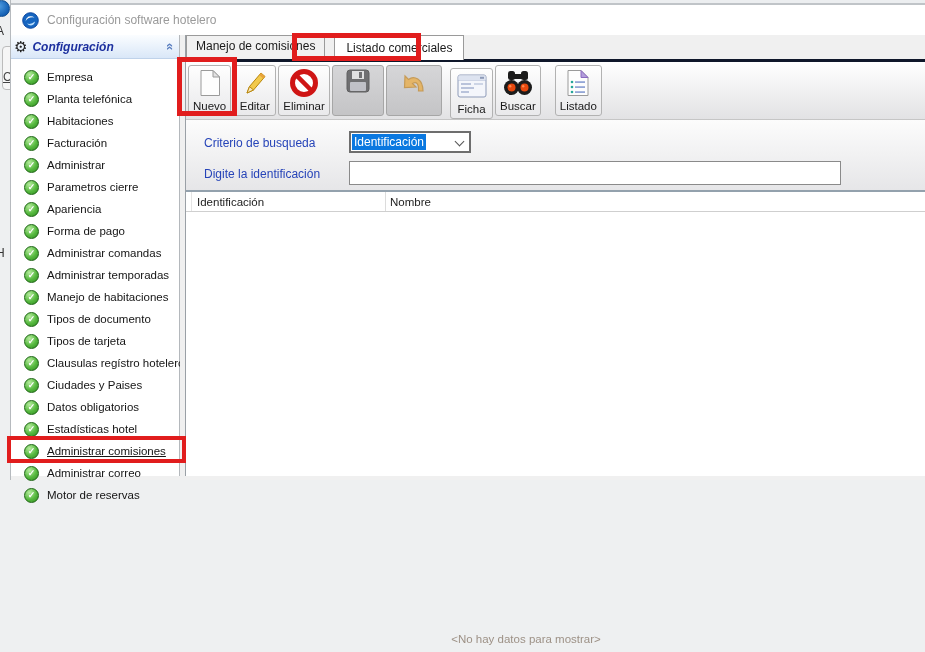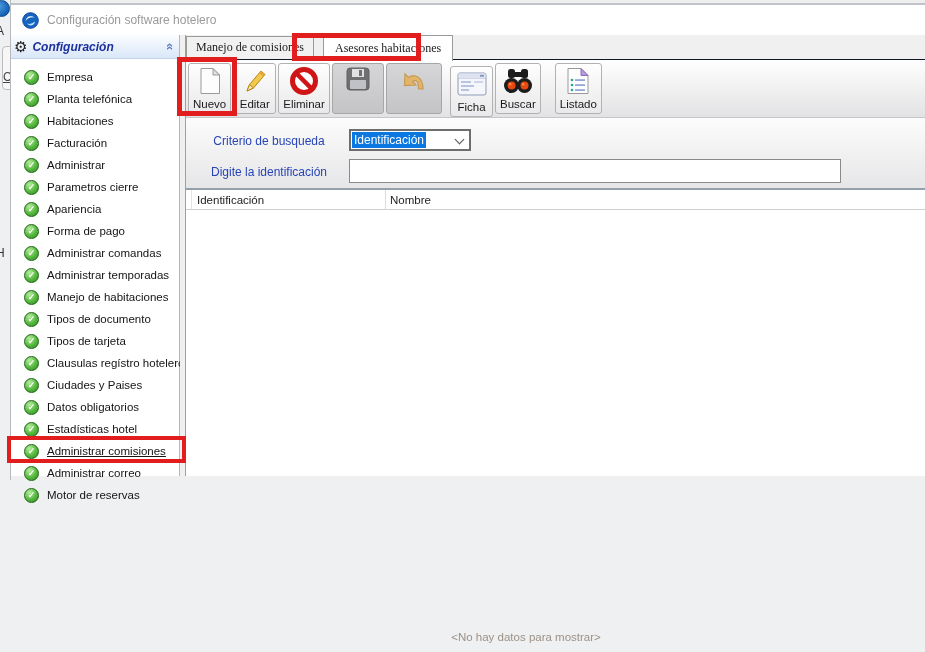--- a/index.html
+++ b/index.html
@@ -39,42 +39,42 @@
     background:radial-gradient(circle at 35% 28%,#b8eda0,#55b83e 55%,#2f8a20);
     border:1px solid #1d6614;color:#fff;font-size:9px;font-weight:bold;line-height:13px;text-align:center;}
   .sitem .slabel{margin-left:8px;font-size:11.5px;color:#141414;white-space:nowrap;}
   .sitem.active .slabel{text-decoration:underline;}
 
   #splitter{width:5px;flex:0 0 auto;background:#f0f0f0;border-right:1px solid #9aa0a6;}
 
   
   #main{flex:1;display:flex;flex-direction:column;background:#f0f0f0;min-width:0;}
 
-  #tabbar{height:24px;flex:0 0 auto;display:flex;align-items:center;border-bottom:1px solid #0f172a;position:relative;font-family:Liberation Serif, serif;}
+  #tabbar{height:24px;flex:0 0 auto;display:flex;align-items:flex-start;border-bottom:3px solid #0f172a;position:relative;}
   .tab{border:1px solid #9a9a9a;border-bottom:none;font-size:12px;color:#1a1a1a;cursor:pointer;margin-bottom:-1px;white-space:nowrap;}
   .tab.inactive{background:#f1f1f1;padding:3px 9px 4px 9px;}
   .tab.active{background:#ffffff;padding:5px 11px 5px 11px;position:relative;z-index:2;margin-left:9px;}
 
   #toolbar{height:58px;flex:0 0 auto;background:linear-gradient(#ffffff,#e2e2e4);border-bottom:1px solid #c6c6c6;
     display:flex;align-items:center;padding-left:2px;box-sizing:border-box;}
   .tbtn{height:51px;min-width:43px;margin-right:2px;border:1px solid #b2b2b2;border-radius:3px;
     background:linear-gradient(#fefefe,#e9e9eb);box-shadow:inset 0 1px 0 #fff;
     display:flex;flex-direction:column;align-items:center;justify-content:space-between;
     padding:2px 4px;box-sizing:border-box;cursor:pointer;}
   .tbtn .ticon{height:30px;display:flex;align-items:center;justify-content:center;}
   .tbtn .tlabel{font-size:11.5px;color:#1a1a1a;line-height:14px;white-space:nowrap;}
   .tbtn.disabled{background:linear-gradient(#d6d6d8,#c4c4c6);border-color:#a6a6a6;box-shadow:none;gap:24px;}
   .tbtn.disabled .tlabel{color:#8b8b8b;}
   .tbtn.disabled .ticon{opacity:.65;}
   .tbtn.gap-before{margin-left:6px;margin-top:6px;}
   .tbtn.biggap-before{margin-left:12px;}
 
   #searchpanel{height:72px;flex:0 0 auto;background:linear-gradient(#fcfcfc,#e6e6e8);border-bottom:2px solid #93a1ad;
     position:relative;box-sizing:border-box;}
-  .blabel{position:absolute;font-size:12px;color:#2644b8;text-align:center;width:130px;}
+  .blabel{position:absolute;font-size:12px;color:#2644b8;text-align:left;width:130px;}
   #crit-label{left:18px;top:16px;}
   #input-label{left:18px;top:47px;}
   #combobox{position:absolute;left:163px;top:11px;width:122px;height:22px;background:#fff;border:2px solid #6e6e6e;
     box-sizing:border-box;display:flex;align-items:center;padding-left:1px;cursor:pointer;}
   #combobox .sel{background:#0a78e0;color:#fff;font-size:12px;padding:0 2px;line-height:16px;}
   #combobox .cbx-arrow{margin-left:auto;margin-right:5px;width:9px;height:9px;position:relative;}
   #combobox .cbx-arrow::after{content:"";position:absolute;left:1px;top:0;width:6px;height:6px;
     border-right:1.5px solid #555;border-bottom:1.5px solid #555;transform:rotate(45deg);}
   #search-input{position:absolute;left:163px;top:41px;width:492px;height:24px;border:1px solid #8a8a8a;
     box-sizing:border-box;background:#fff;font-size:12px;padding:0 4px;outline:none;font-family:"Liberation Sans",sans-serif;}
@@ -205,21 +205,21 @@
             <span class="slabel">Motor de reservas</span>
           </div>
       </div>
     </div>
 
     <div id="splitter"></div>
 
     <div id="main">
       <div id="tabbar">
         <div class="tab inactive">Manejo de comisiones</div>
-        <div class="tab active">Asesores habitaciones</div>
+        <div class="tab active">Listado comerciales</div>
       </div>
 
       <div id="toolbar">
         <div class="tbtn">
           <span class="ticon">
             <svg width="24" height="28" viewBox="0 0 24 28">
                 <path d="M3 1.5 h12 l6.5 6.5 v18.5 h-18.5 z" fill="#fdfdfd" stroke="#9a9a9a"></path>
                 <path d="M15 1.5 l6.5 6.5 h-6.5 z" fill="#e2e2e2" stroke="#9a9a9a"></path>
               </svg>
           </span>

